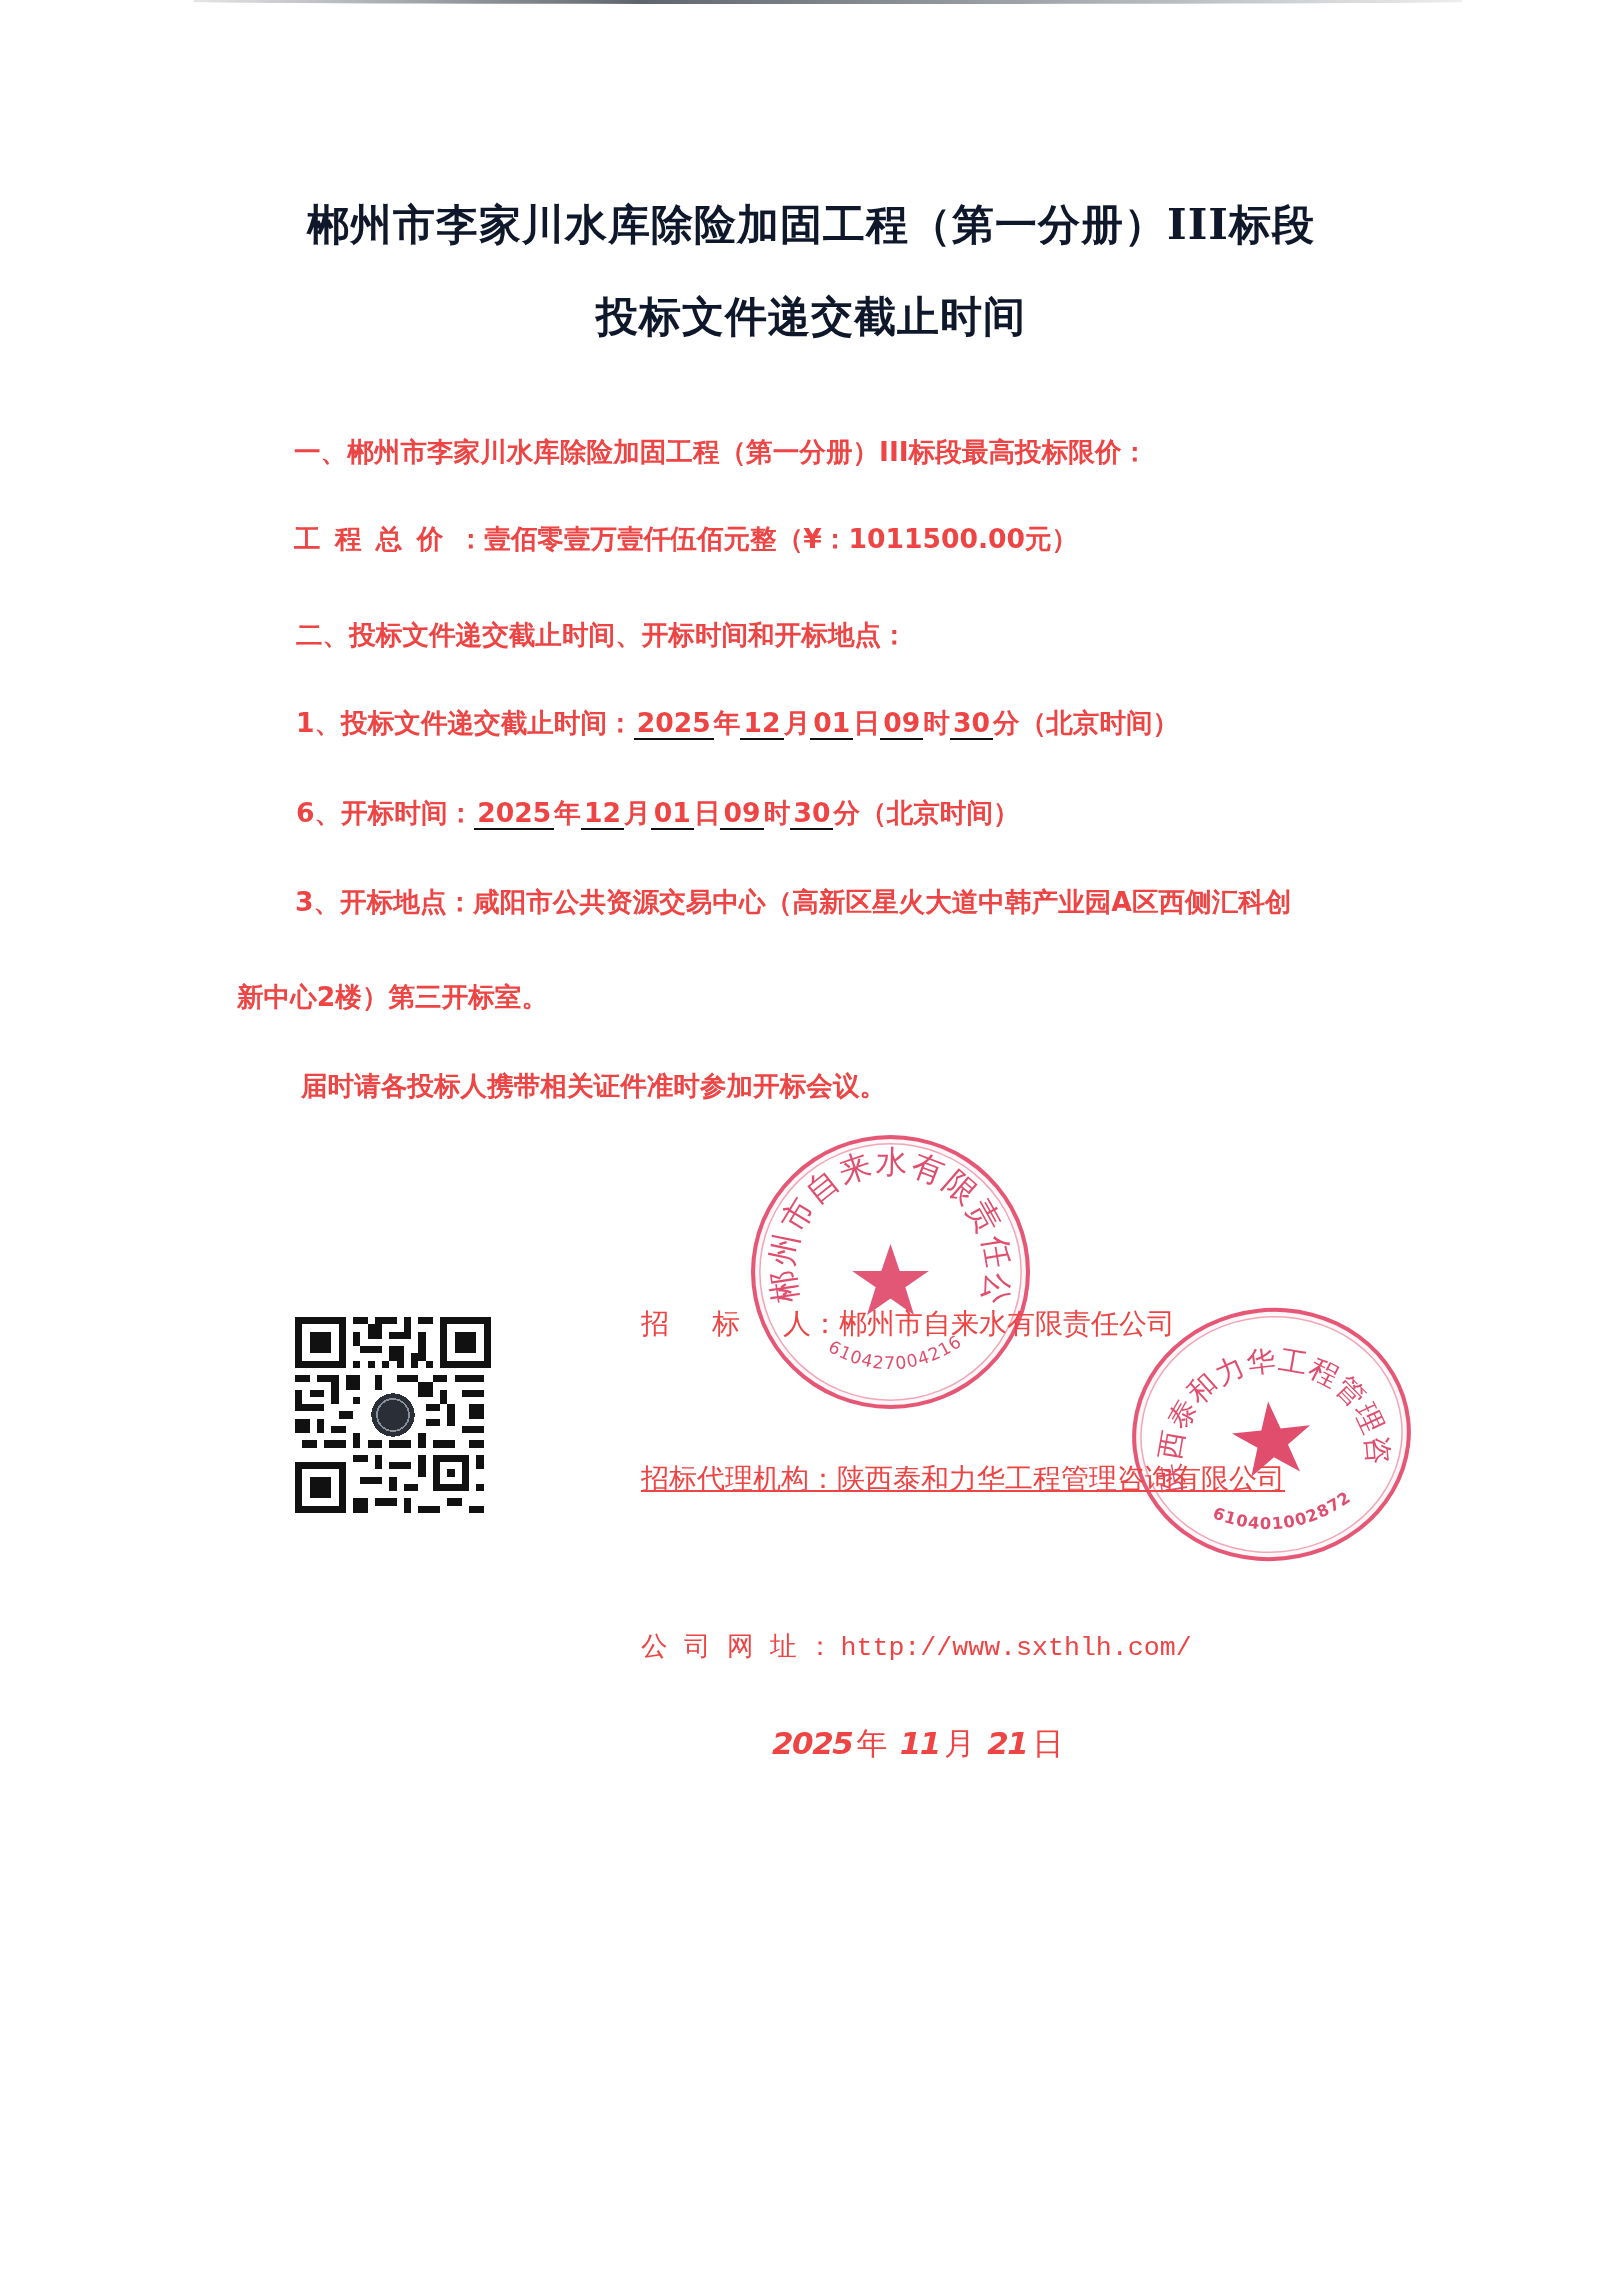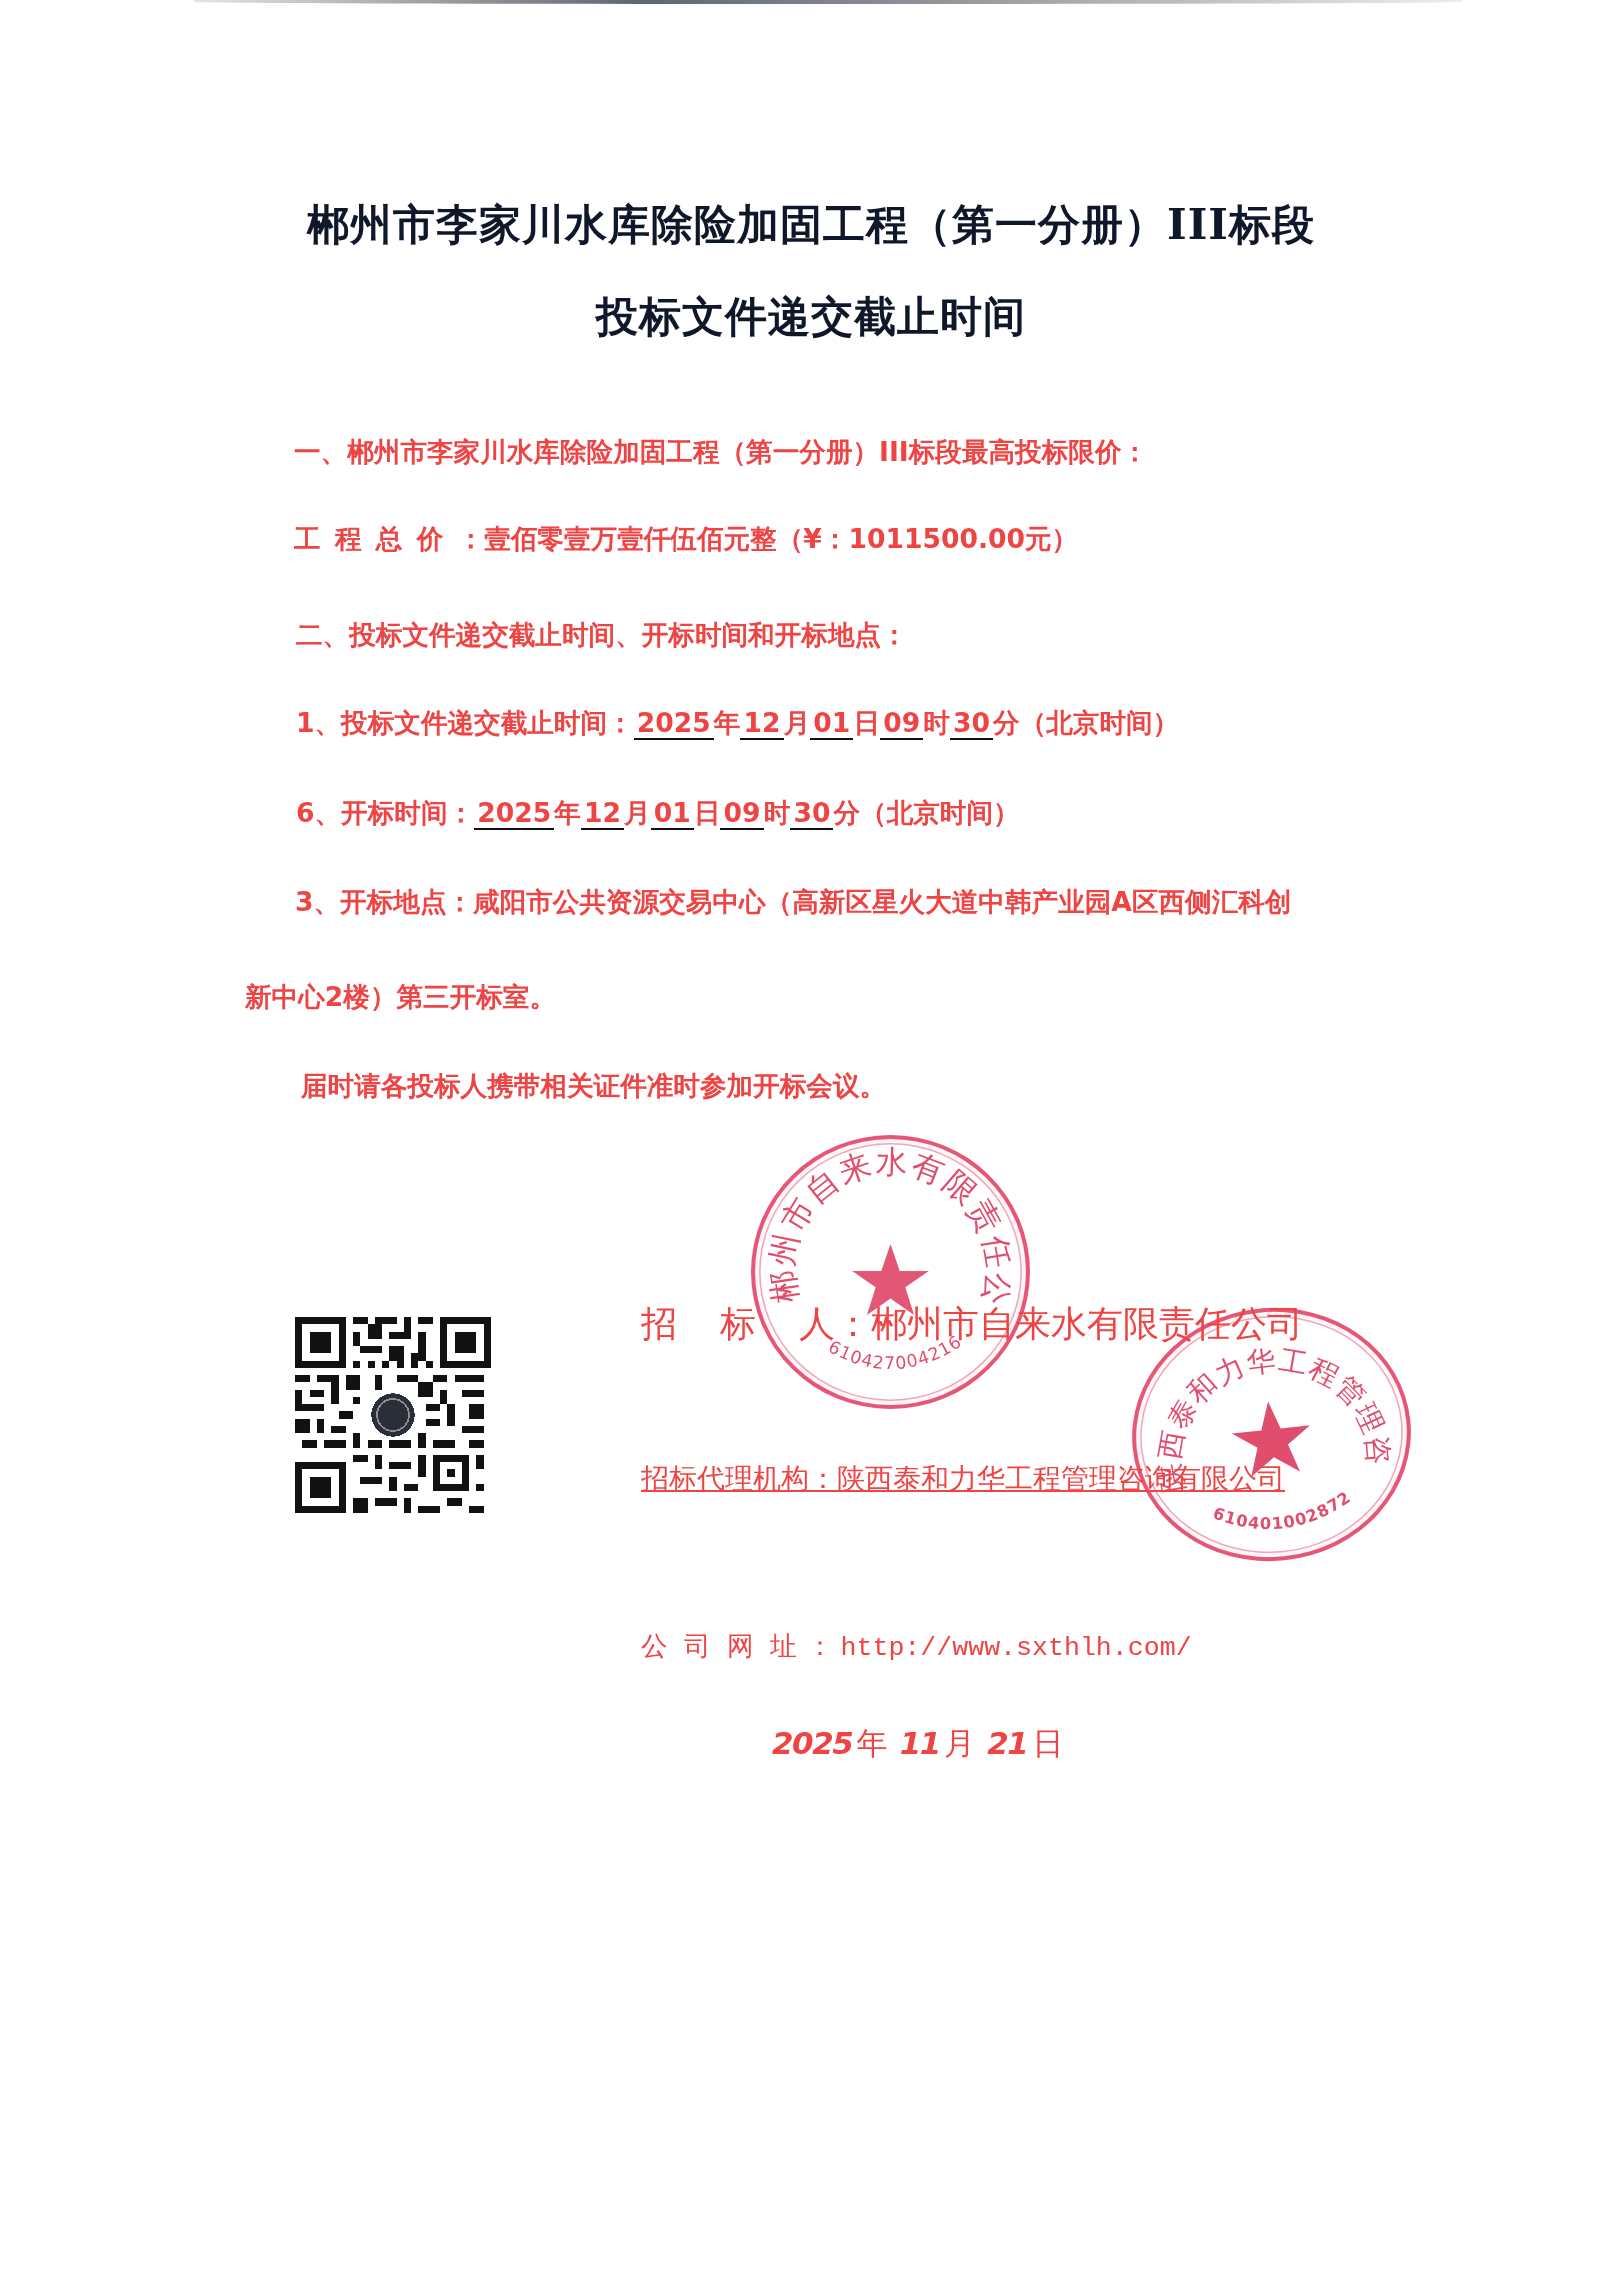--- a/index.html
+++ b/index.html
@@ -119,21 +119,21 @@
 
 <div class="para bold" style="left:296px; top:705px;">
   <span>1、投标文件递交截止时间：</span><span class="u">2025</span><span>年</span><span class="u">12</span><span>月</span><span class="u">01</span><span>日</span><span class="u">09</span><span>时</span><span class="u">30</span><span>分</span><span>（北京时间）</span>
 </div>
 
 <div class="para bold" style="left:296px; top:795px;">
   <span>6、开标时间：</span><span class="u">2025</span><span>年</span><span class="u">12</span><span>月</span><span class="u">01</span><span>日</span><span class="u">09</span><span>时</span><span class="u">30</span><span>分</span><span>（北京时间）</span>
 </div>
 
 <div class="para bold" style="left:295px; top:884px;">3、开标地点：咸阳市公共资源交易中心（高新区星火大道中韩产业园A区西侧汇科创</div>
-<div class="para bold" style="left:237px; top:979px;margin-left:8px;">新中心2楼）第三开标室。</div>
+<div class="para bold" style="left:237px; top:979px;">新中心2楼）第三开标室。</div>
 
 <div class="para bold" style="left:301px; top:1068px;">届时请各投标人携带相关证件准时参加开标会议。</div>
 
 <div class="seal seal-1">
   <svg viewBox="0 0 530 520">
     <defs>
       <path id="arc1" d="M 90 330 A 190 190 0 1 1 440 330"></path>
     </defs>
     <text class="seal-text" font-size="62" letter-spacing="4">
       <textPath href="#arc1" startOffset="2%">郴州市自来水有限责任公司</textPath>
@@ -247,21 +247,21 @@
         <rect x="22" y="26" width="2" height="1"></rect>
         <rect x="25" y="27" width="2" height="1"></rect>
     </g>
 
     <rect x="11" y="11" width="7" height="7" fill="#fff"></rect>
     <circle cx="14.5" cy="14.5" r="3" fill="#2a2e36"></circle>
     <circle cx="14.5" cy="14.5" r="2.2" fill="none" stroke="#8a9099" stroke-width="0.25"></circle>
   </svg>
 </div>
 
-<div class="para" style="left:641px; top:1306px; font-size:36px;">
+<div class="para" style="left:641px; top:1306px; font-size:28px;">
   <span style="margin-right:43px;">招</span><span style="margin-right:43px;">标</span><span>人</span><span>：</span><span>郴州市自来水有限责任公司</span>
 </div>
 
 <div class="para" style="left:641px; top:1461px; font-size:28px;text-decoration:underline;">
   <span>招标代理机构：</span><span>陕西泰和力华工程管理咨询有限公司</span>
 </div>
 
 <div class="para" style="left:641px; top:1628px; font-size:26.6px;">
   <span style="margin-right:16.4px;">公</span><span style="margin-right:16.4px;">司</span><span style="margin-right:16.4px;">网</span><span style="margin-right:10.2px;">址</span><span style="margin-right:7.2px;">：</span><span style="font-family:'Liberation Mono','DejaVu Sans Mono',monospace;">http://www.sxthlh.com/</span>
 </div>

